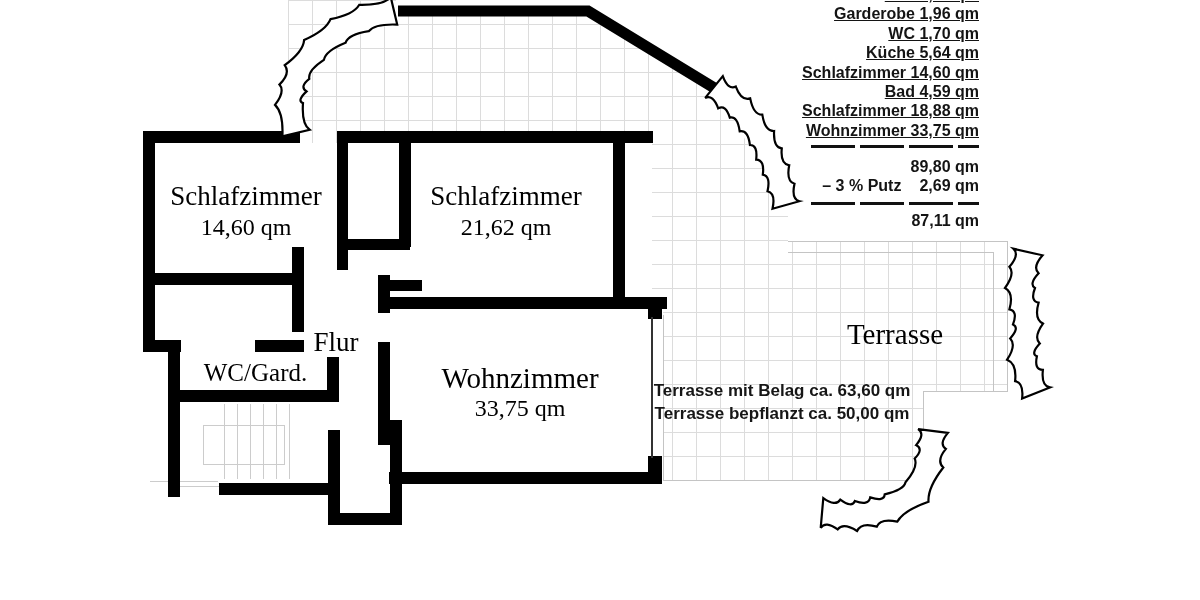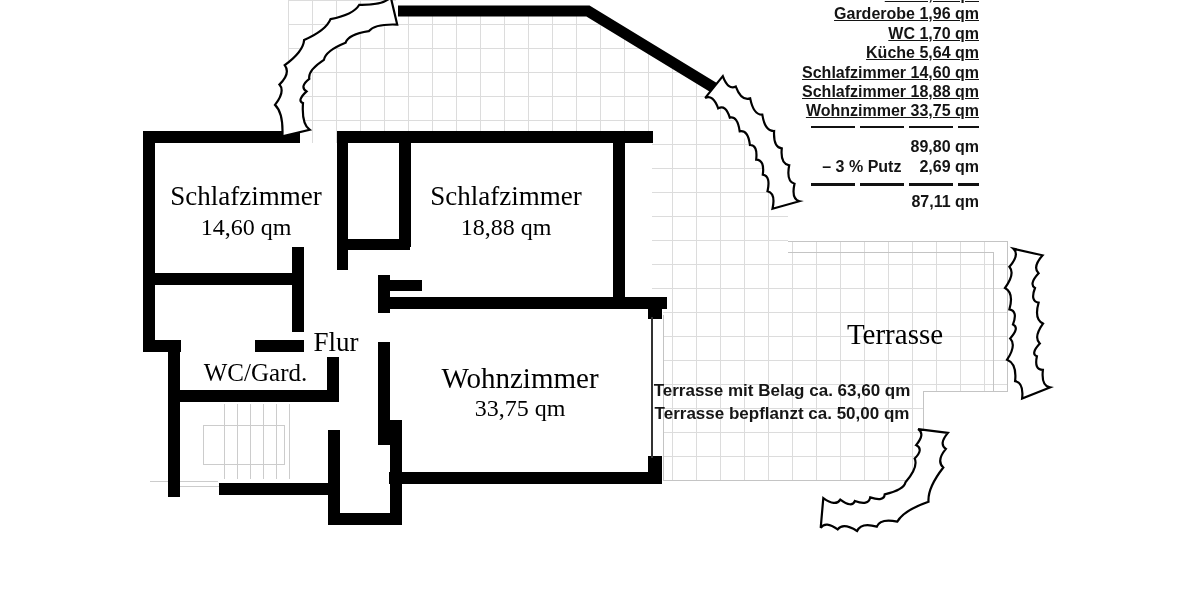--- a/index.html
+++ b/index.html
@@ -96,40 +96,41 @@
         <path d="M1013.4,248.7Q1019.9,254.8 1009.4,266.7Q1015.4,273.8 1005.0,288.0Q1014.1,292.9 1009.4,309.3Q1018.1,311.0 1013.0,324.4Q1019.8,327.7 1010.2,338.4Q1016.7,345.1 1007.1,359.7Q1017.0,363.6 1015.1,381.1Q1023.9,382.5 1022.1,398.6Q1036.0,393.0 1049.9,387.4Q1041.1,386.0 1042.9,369.9Q1034.0,369.9 1036.9,356.3Q1030.3,353.9 1039.8,343.6Q1033.2,337.3 1043.0,323.6Q1033.9,319.0 1038.6,302.7Q1029.9,301.1 1035.0,288.0Q1028.6,284.2 1038.6,273.3Q1032.1,267.2 1042.6,255.3Q1028.0,252.0 1013.4,248.7Z" fill="#fff" stroke="#000" stroke-width="2.2"></path>
         <path d="M918.1,429.1Q925.5,433.9 916.1,445.1Q924.0,449.2 914.7,458.5Q918.5,467.1 905.5,482.3Q904.0,489.8 884.7,494.4Q884.2,501.9 870.2,497.4Q868.4,506.0 854.9,501.0Q851.9,508.2 840.3,499.6Q835.6,507.0 823.3,498.1Q822.0,513.0 820.7,527.9Q825.4,520.5 837.7,529.4Q843.1,522.3 857.1,531.0Q861.1,522.0 876.8,526.6Q880.3,518.1 897.3,521.6Q904.0,510.2 928.5,501.7Q927.5,487.9 943.3,467.5Q936.0,460.8 945.9,448.9Q938.5,444.1 947.9,432.9Q933.0,431.0 918.1,429.1Z" fill="#fff" stroke="#000" stroke-width="2.2"></path>
       </g>
   </svg>
 
   <div class="lbl" style="left:130px;top:181px;width:232px;font-size:27px">Schlafzimmer</div>
   <div class="lbl" style="left:130px;top:214px;width:232px;font-size:24px">14,60 qm</div>
 
 
   <div class="lbl" style="left:396px;top:181px;width:220px;font-size:27px">Schlafzimmer</div>
-  <div class="lbl" style="left:396px;top:214px;width:220px;font-size:24px">18,88 qm</div>
+  <div class="lbl" style="left:396px;top:214px;width:220px;font-size:24px">21,62 qm</div>
 
   <div class="lbl" style="left:296px;top:327px;width:80px;font-size:27px">Flur</div>
   <div class="lbl" style="left:168px;top:359px;width:175px;font-size:25px">WC/Gard.</div>
 
   <div class="lbl" style="left:400px;top:362px;width:240px;font-size:29px">Wohnzimmer</div>
   <div class="lbl" style="left:400px;top:395px;width:240px;font-size:24px">33,75 qm</div>
 
   <div class="lbl" style="left:795px;top:318px;width:200px;font-size:29px">Terrasse</div>
   <div class="terr-detail sans" style="right:253px;top:331px;width:330px">
     <div>Terrasse mit Belag ca. 63,60 qm</div>
     <div>Terrasse bepflanzt ca. 50,00 qm</div>
   </div>
 
   <div class="summary sans">
     <div class="item">Flur 8,68 qm</div>
     <div class="item">Garderobe 1,96 qm</div>
     <div class="item">WC 1,70 qm</div>
     <div class="item">Küche 5,64 qm</div>
     <div class="item">Schlafzimmer 14,60 qm</div>
+    <div class="item">Bad 4,59 qm</div>
     <div class="item">Schlafzimmer 18,88 qm</div>
     <div class="item">Wohnzimmer 33,75 qm</div>
     <div class="sumline"></div>
     <div class="subtotal">89,80 qm</div>
     <div>
       <span>– 3 % Putz</span><span class="putz-val">2,69 qm</span>
     </div>
     <div class="sumline second"></div>
     <div class="total">87,11 qm</div>
   </div>

